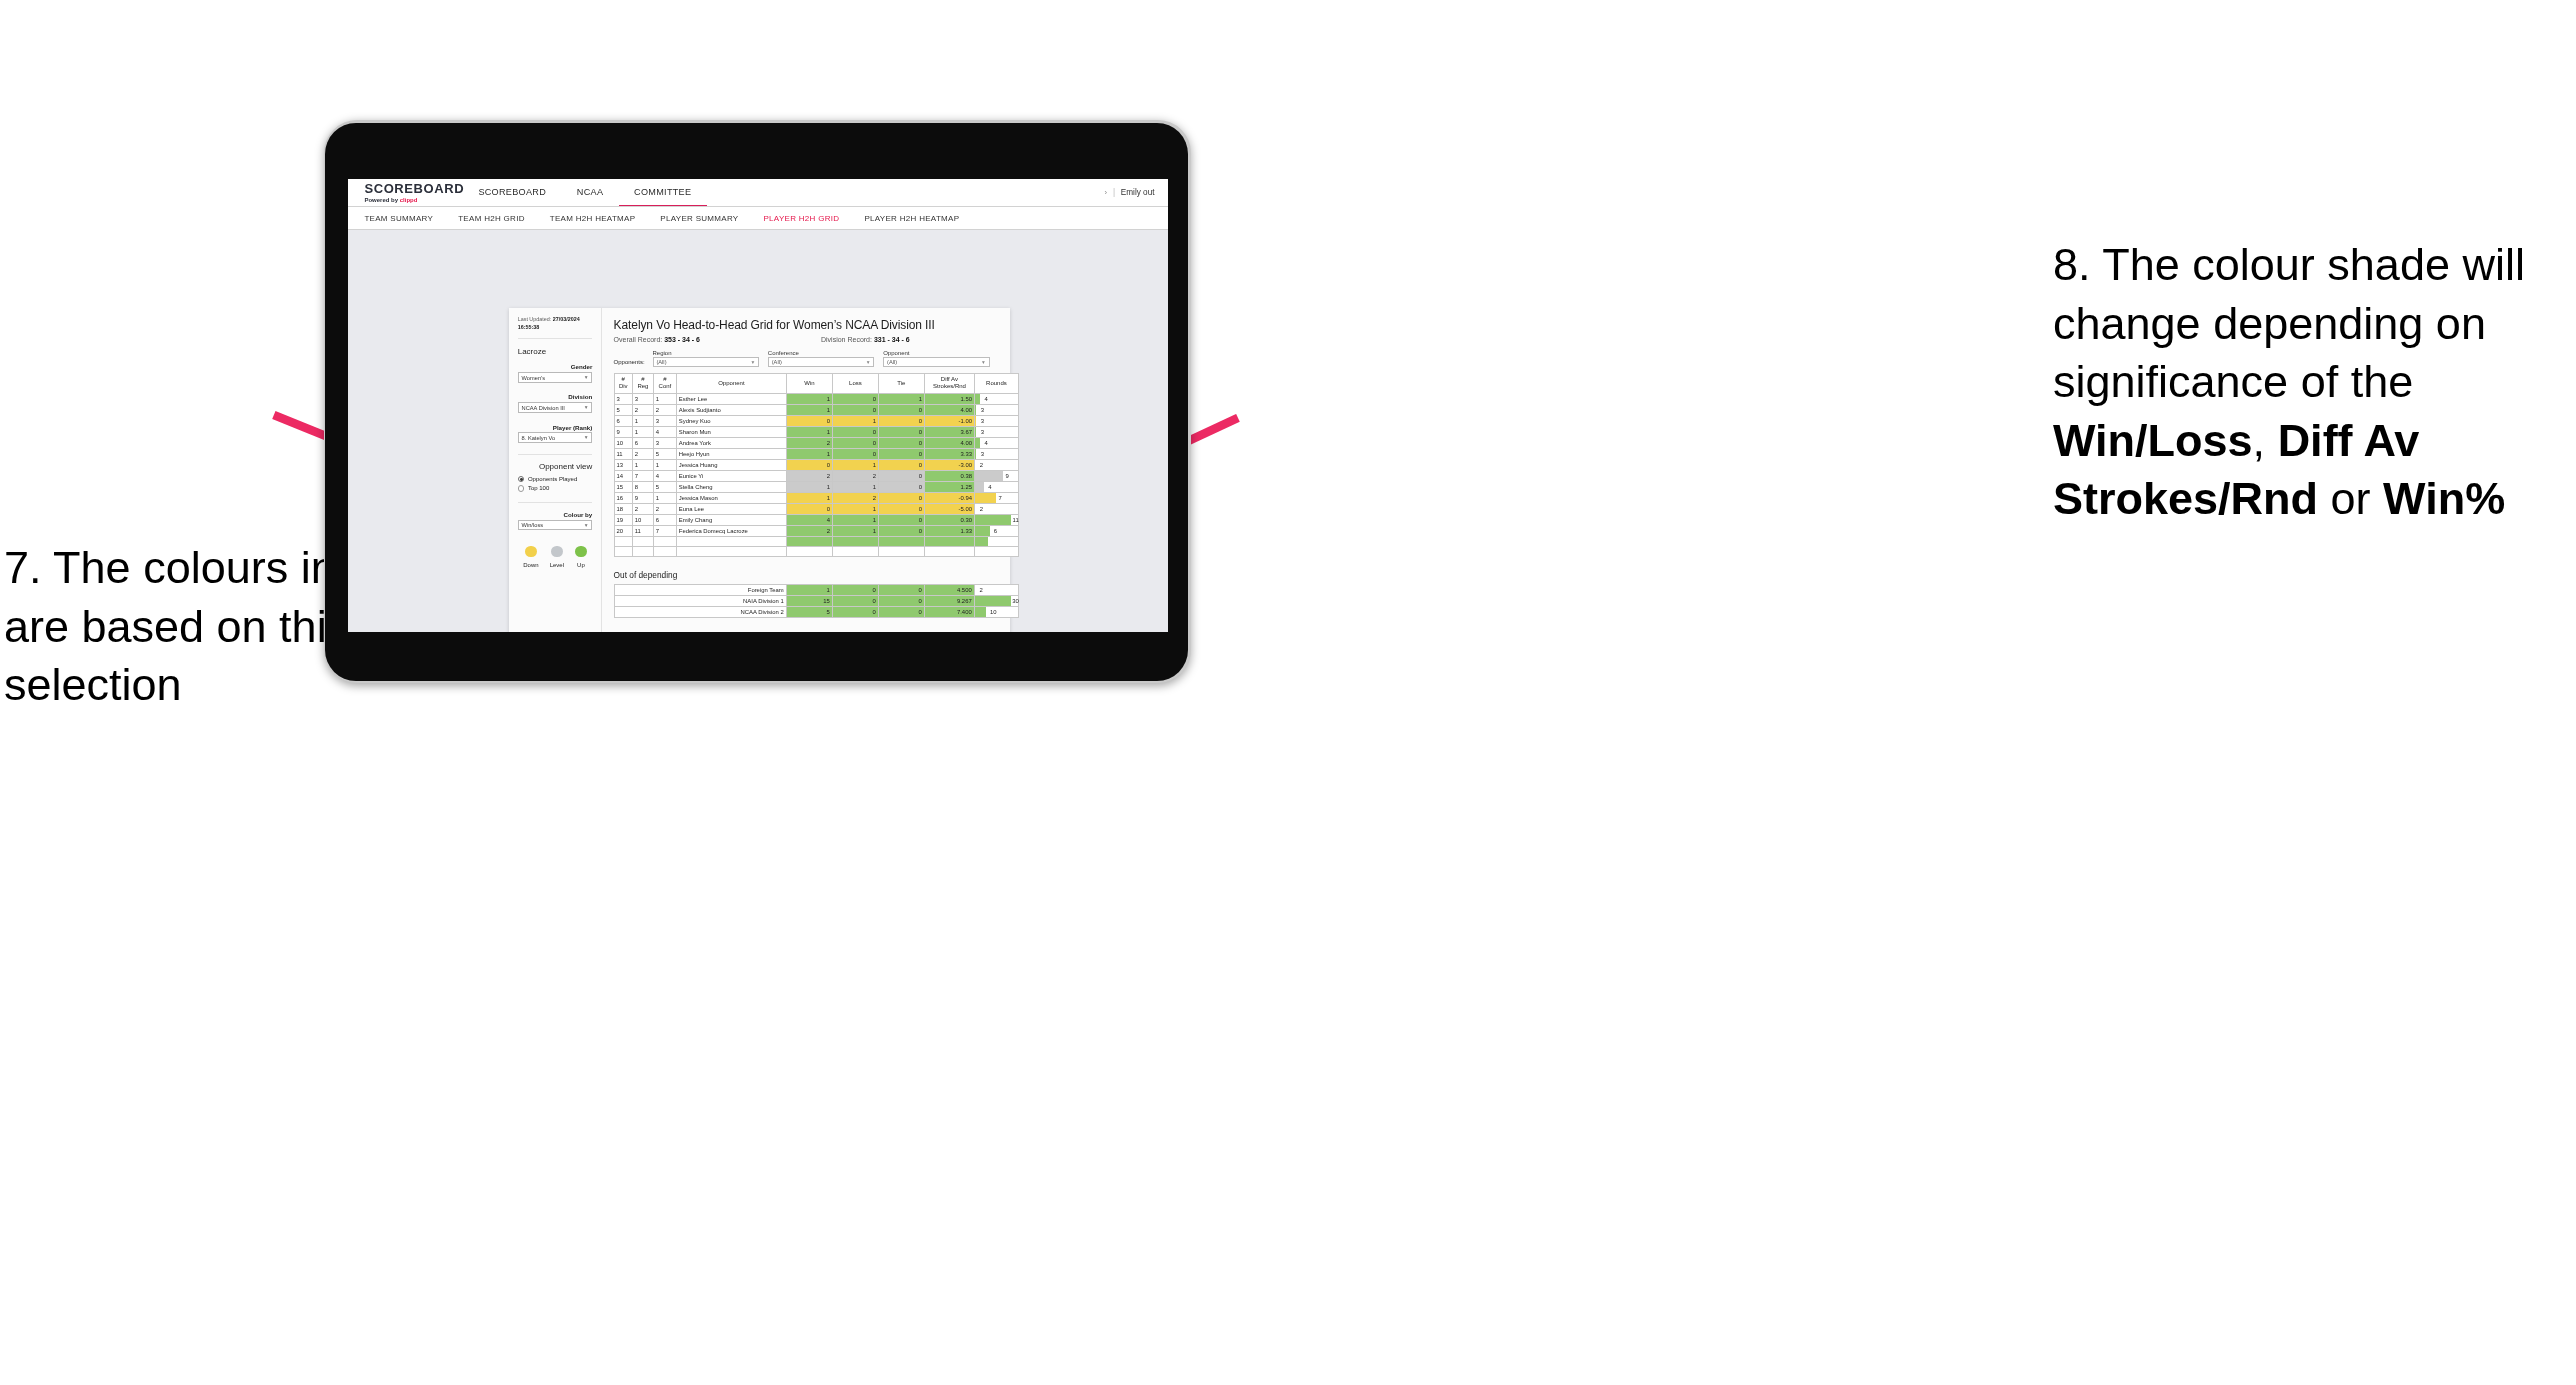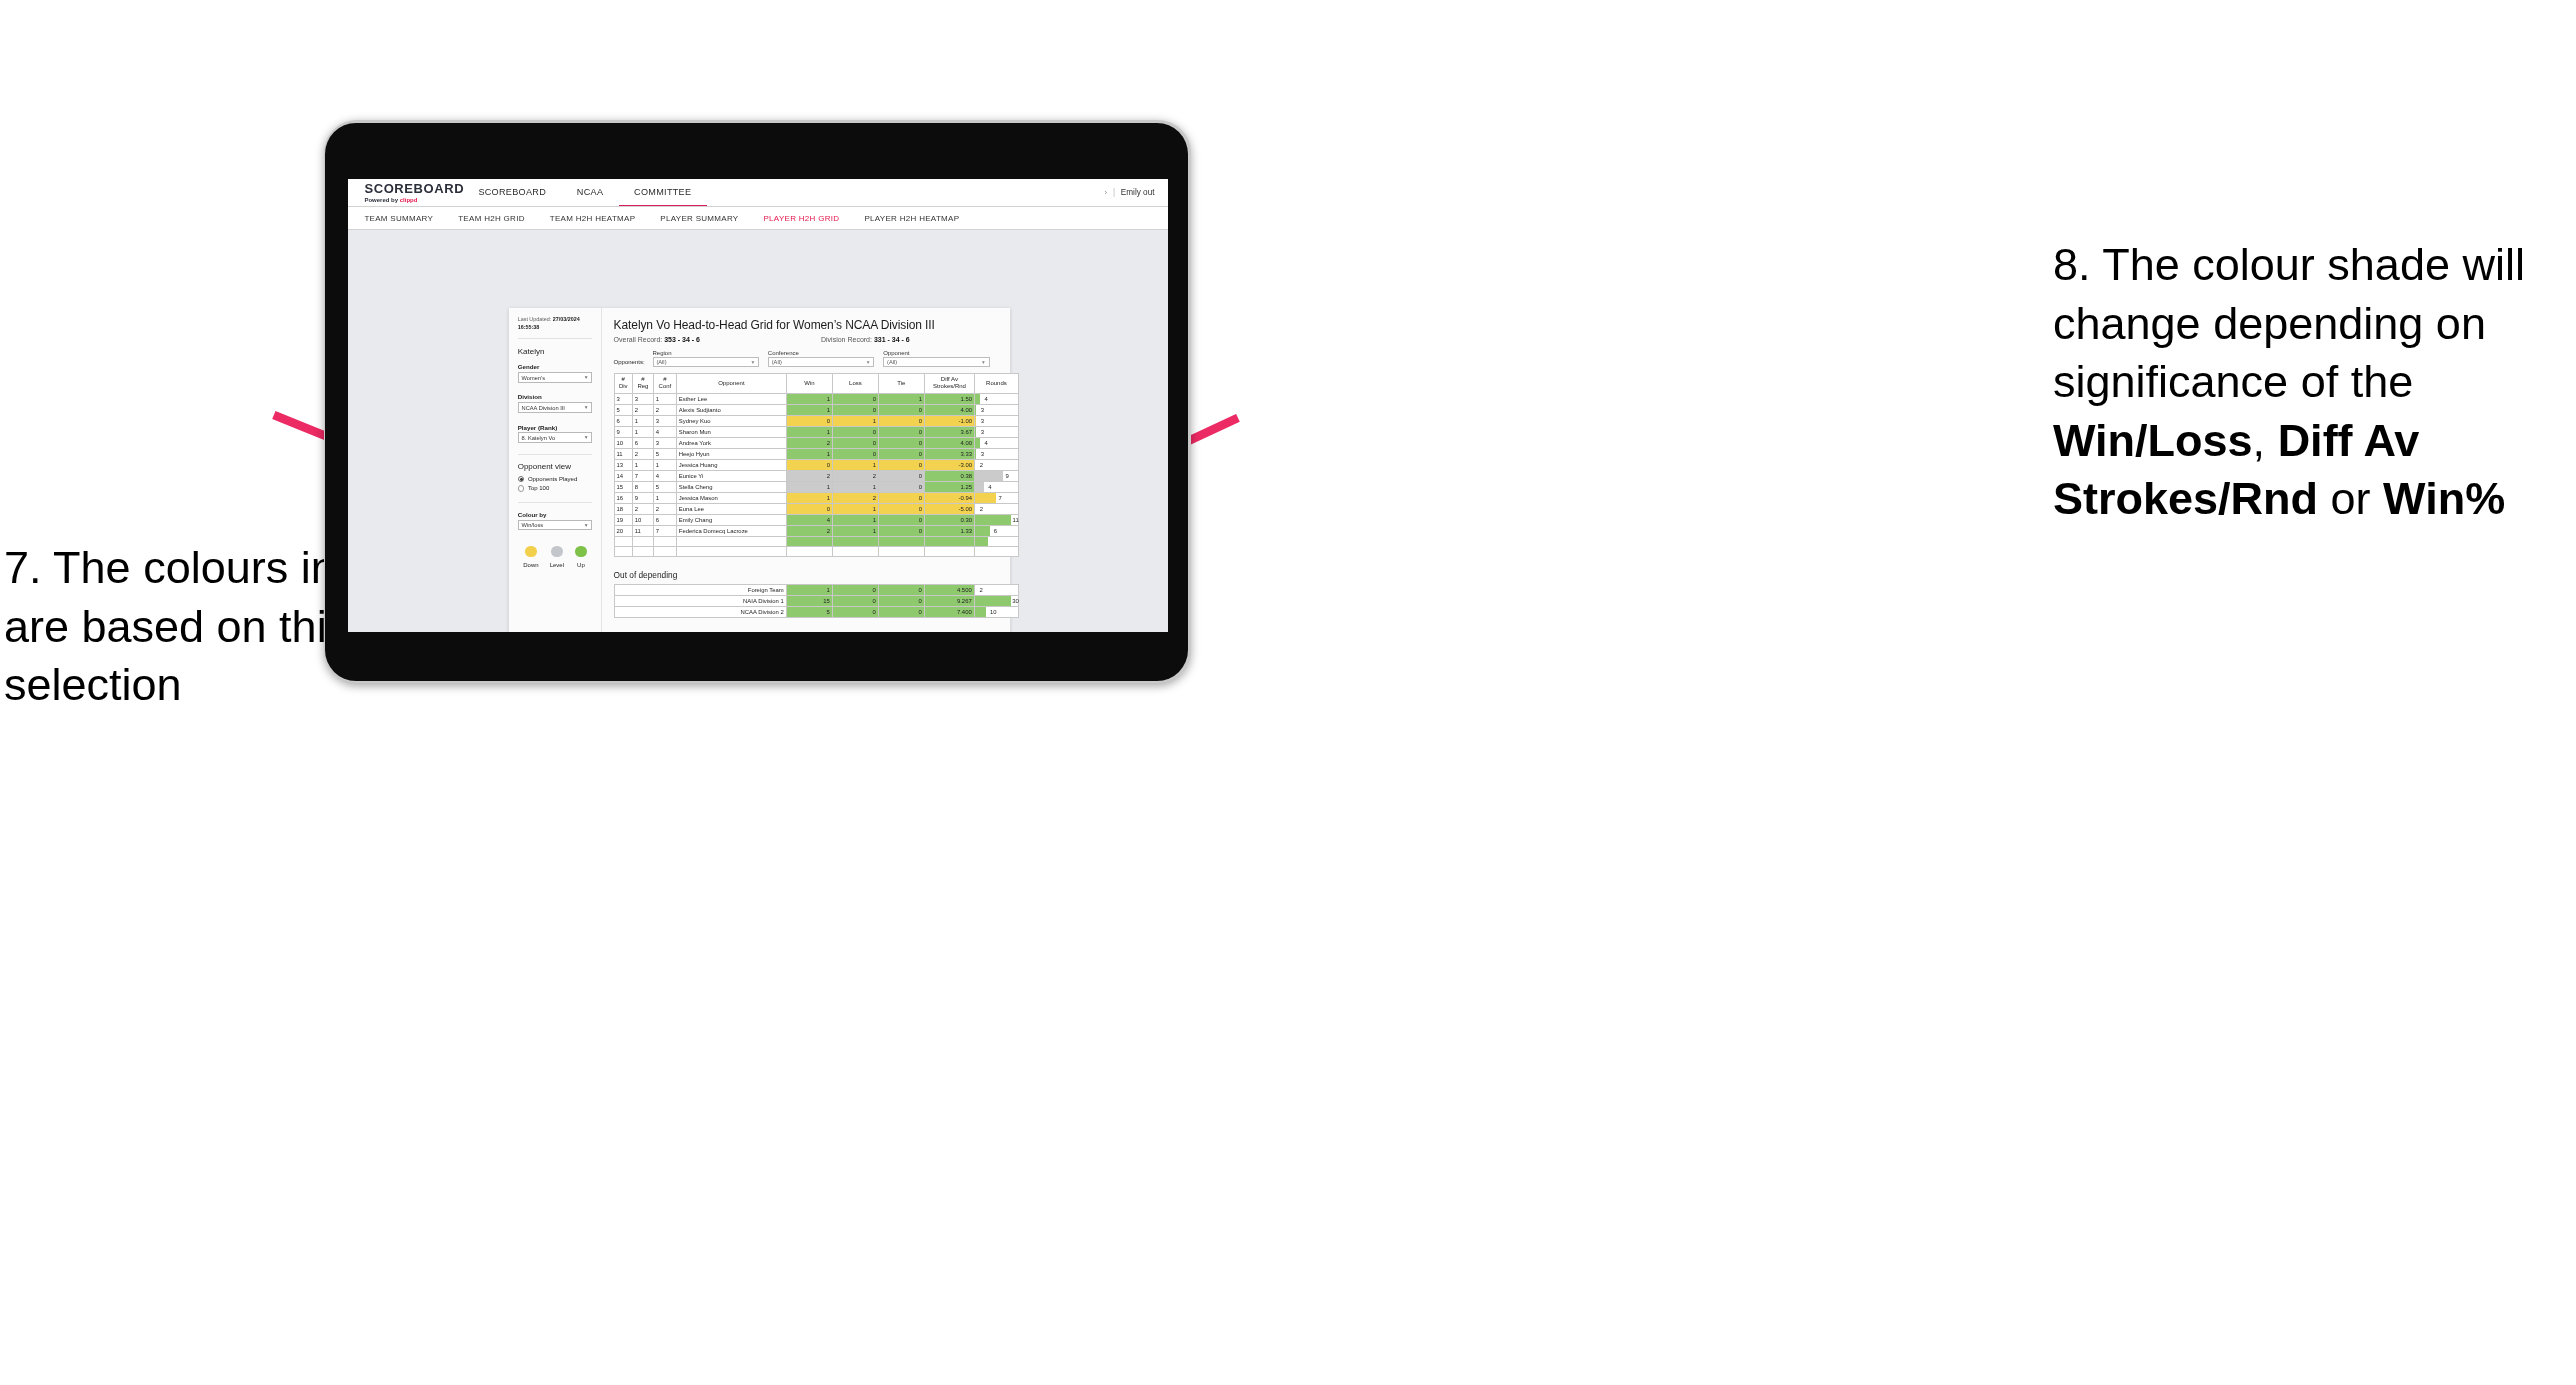--- a/index.html
+++ b/index.html
@@ -55,21 +55,21 @@
   .sheet{position:absolute;left:161px;top:78px;width:501px;height:360px;background:#fbfbfb;box-shadow:0 1px 3.9px rgba(0,0,0,.16);}
   
   .lpanel{position:absolute;left:0;top:0;width:93px;height:360px;background:#fbfbfb;border-right:1px solid #e3e3e3;box-sizing:border-box;padding:7.7px 8.7px 0 8.7px;}
   .lastupd{font-size:5.4px;color:#5e5e5e;line-height:1.45;}
   .lastupd b{color:#222;font-weight:700;}
   .hr{height:1px;background:#e2e2e2;margin:6.7px 0 7.7px 0;}
   .ltitle{font-size:8px;color:#1c1c1c;font-weight:400;margin-bottom:7.7px;}
   .flabel{font-size:6.2px;color:#222;font-weight:700;margin-bottom:1.9px;}
   .sel{height:10.6px;border:1px solid #b9b9b9;background:#fff;display:flex;align-items:center;justify-content:space-between;padding:0 2.9px;font-size:5.7px;color:#333;box-sizing:border-box;}
   .sel .car{font-size:4.8px;color:#777;}
-  .fgroup{margin-bottom:10.6px;}
+  .fgroup{margin-bottom:10.6px;text-align:right;}
   .radio-row{display:flex;align-items:center;gap:3.9px;margin-bottom:2.9px;}
   .rad{width:6.3px;height:6.3px;border-radius:50%;border:1px solid #9a9a9a;background:#fff;box-sizing:border-box;position:relative;flex:none;}
   .rad.on{border-color:#6d6d6d;}
   .rad.on:after{content:"";position:absolute;left:1.3px;top:1.3px;width:2.8px;height:2.8px;border-radius:50%;background:#3a3a3a;}
   .radio-row span{font-size:6px;color:#222;}
   .legend{display:flex;justify-content:space-around;margin-top:15.4px;}
   .lg{display:flex;flex-direction:column;align-items:center;gap:4.8px;}
   .dot{width:11.6px;height:11.6px;border-radius:50%;}
   .lg span{font-size:6px;color:#222;}
   
@@ -154,21 +154,21 @@
     <div class="s active">PLAYER H2H GRID</div>
     <div class="s">PLAYER H2H HEATMAP</div>
   </div>
 
   <div class="canvas">
     <div class="sheet">
 
       <div class="lpanel">
         <div class="lastupd"><span>Last Updated: </span><b>27/03/2024 16:55:38</b></div>
         <div class="hr"></div>
-        <div class="ltitle">Katelyn</div>
+        <div class="ltitle">Lacroze</div>
 
         <div class="fgroup">
           <div class="flabel">Gender</div>
           <div class="sel">
             <span>Women’s</span>
             <span class="car">▼</span>
           </div>
         </div>
 
         <div class="fgroup">

